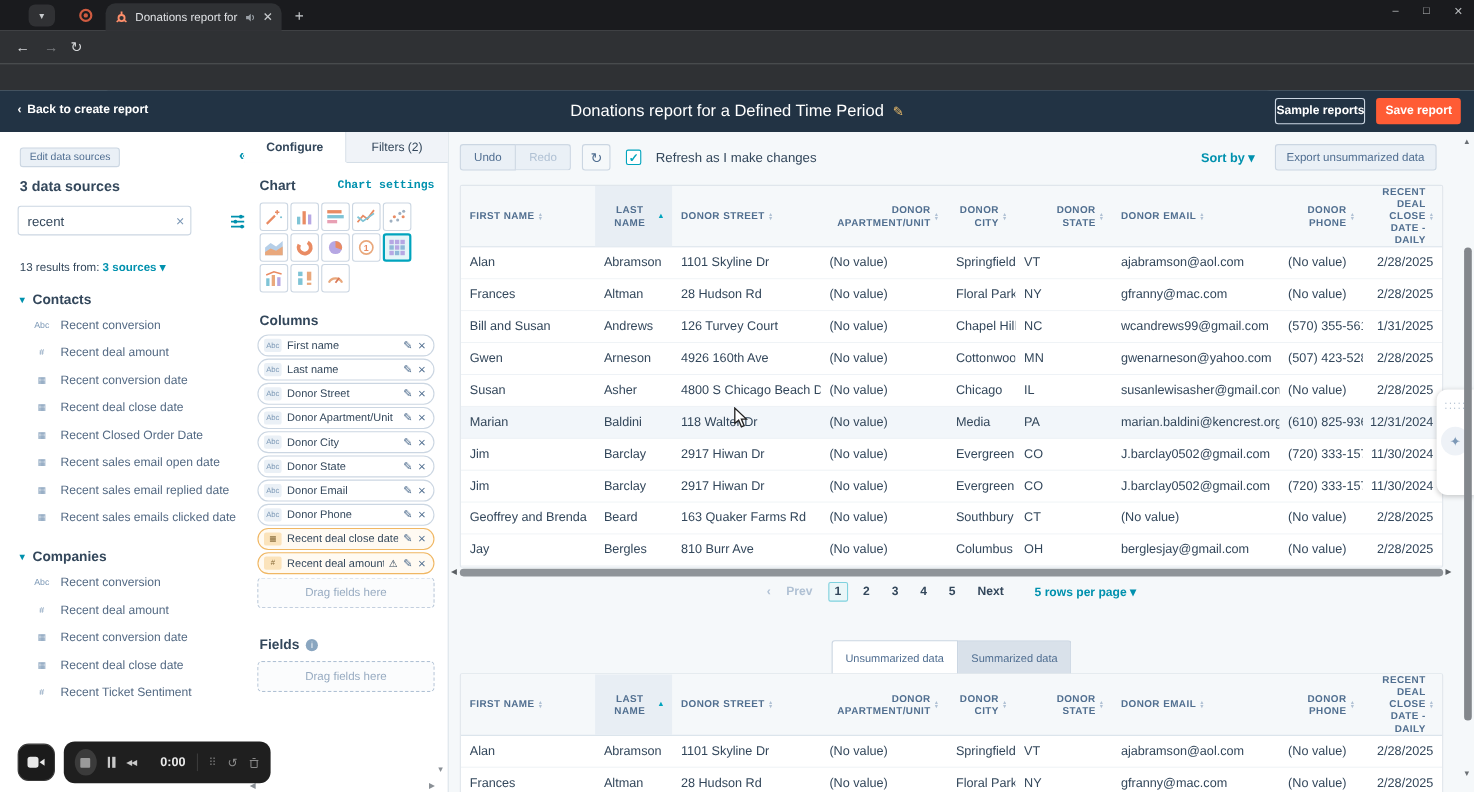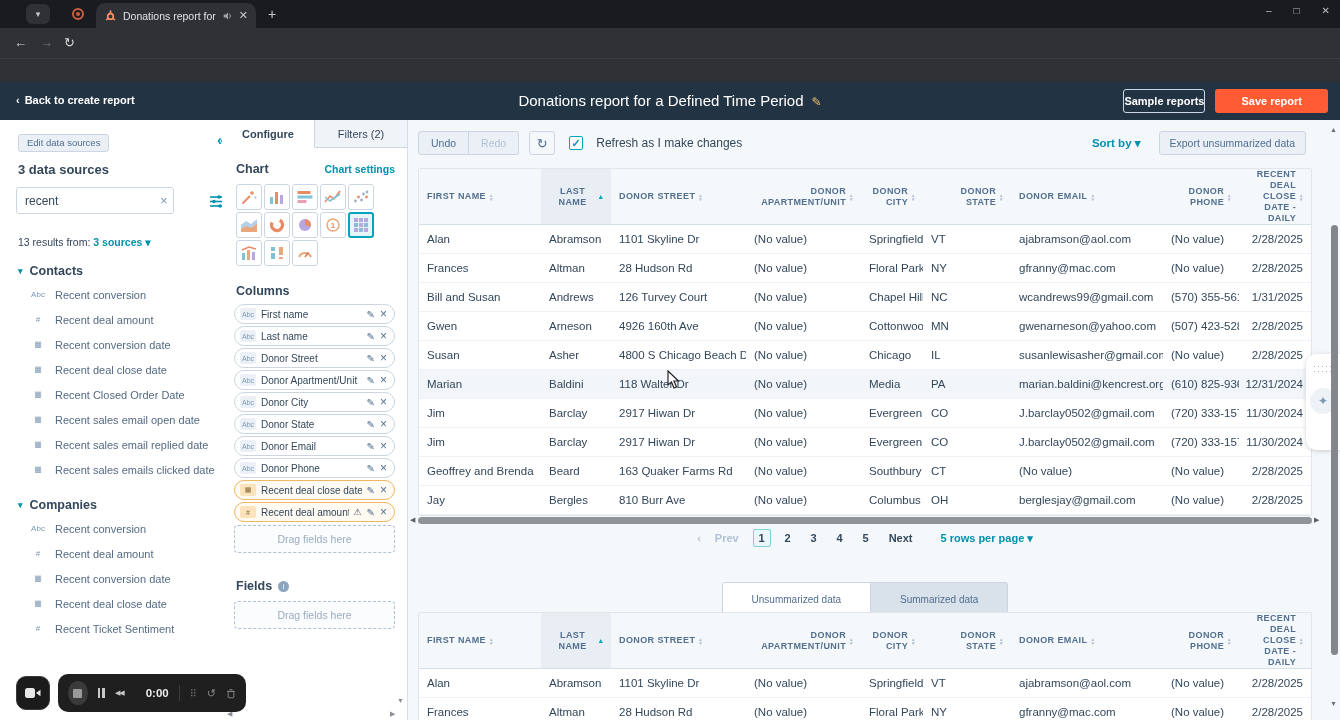--- a/index.html
+++ b/index.html
@@ -30,21 +30,21 @@
   .allbm { position:absolute; right:14px; top:62px; display:flex; gap:6px; align-items:center; color:#dfe1e4; font-size:10.5px; }
   .appsgrid { position:absolute; left:8px; top:62px; }
 
   
   .apphdr { position:absolute; top:82px; left:0; right:0; height:38px; background:#223344; }
   .backlink { position:absolute; left:16px; top:12px; color:#fff; font-size:11px; font-weight:bold; display:flex; gap:5px; align-items:center; }
   .rpt-title { position:absolute; left:0; right:0; top:10px; text-align:center; color:#fff; font-size:15px; }
   .title-pencil { color:#f5c26b; font-size:12px; margin-left:8px; }
   .hdr-btns { position:absolute; right:12px; top:7px; display:flex; gap:10px; }
   .btn-outline { height:24px; padding:0 0; border:1px solid #cbd6e2; border-radius:3px; color:#fff; font-size:11px; font-weight:bold; display:flex; align-items:center; background:transparent; }
-  .btn-orange { height:24px; padding:0 26px; border-radius:3px; background:#ff5c35; color:#fff; font-size:11px; font-weight:bold; display:flex; align-items:center; }
+  .btn-orange { height:24px; padding:0 8px; border-radius:3px; background:#ff5c35; color:#fff; font-size:11px; font-weight:bold; display:flex; align-items:center; }
 
   
   .sidebar { position:absolute; top:120px; left:0; width:248px; bottom:0; background:#fff; border-right:7px solid #4c1d95; }
   .sb-toprow { position:relative; margin:12px 16px 0 18px; height:18px; }
   .btn-gray { display:inline-flex; align-items:center; height:18px; padding:0 8px; background:#eaf0f6; border:1px solid #cbd6e2; border-radius:3px; color:#506e91; font-size:9.5px; }
   .collapse-ic { position:absolute; right:0; top:0; color:#0091ae; font-size:14px; font-weight:bold; }
   .sb-heading { margin:12px 18px 0; font-size:13px; font-weight:bold; color:#33475b; }
   .sb-searchrow { position:relative; margin:10px 16px 0 16px; }
   .sb-search { width:158px; height:27px; border:1px solid #cbd6e2; border-radius:3px; padding:0 22px 0 8px; font-size:12px; color:#33475b; font-family:"Liberation Sans",sans-serif; background:#fff; }
   .sb-clear { position:absolute; left:144px; top:6px; color:#7c98b6; font-size:13px; }
@@ -59,21 +59,21 @@
   .sb-item-label { font-size:11px; color:#546a84; white-space:nowrap; }
 
   
   .cfgpanel { position:absolute; top:120px; left:222px; width:186px; bottom:0; background:#fff; border-right:1px solid #d6dfe8; }
   .cfg-tabs { display:flex; height:28px; border-bottom:1px solid #cbd6e2; }
   .cfg-tab { flex:1; display:flex; align-items:center; justify-content:center; font-size:11px; color:#33475b; }
   .cfg-tab.active { font-weight:bold; background:#fff; border-right:1px solid #cbd6e2; margin-bottom:-1px; border-bottom:1px solid #fff; }
   .cfg-tab.inactive { background:#f0f3f8; }
   .chart-row { display:flex; justify-content:space-between; align-items:center; margin:14px 12px 0 14px; }
   .sec-h { font-size:12.5px; font-weight:bold; color:#33475b; }
-  .teal-link { font-size:10.5px; font-weight:bold; color:#0091ae; }
+  .teal-link { font-size:10.5px; font-weight:bold; color:#0091ae;font-family:Liberation Mono, monospace; }
   .chart-grid { display:flex; flex-wrap:wrap; gap:2px; width:146px; margin:8px 0 0 14px; }
   .ct-btn { width:26px; height:26px; border:1px solid #cbd6e2; border-radius:3px; background:#fff; display:flex; align-items:center; justify-content:center; }
   .ct-btn.sel { border:2px solid #00a4bd; background:#e5f5f8; }
   .cols-h { margin:18px 0 6px 14px; }
   .pill-list { margin:0 12px 0 12px; }
   .pill { display:flex; align-items:center; gap:5px; height:20px; margin-bottom:2px; border:1px solid #cbd6e2; border-radius:10px; background:#fff; padding:0 7px 0 5px; }
   .pill.variant-warning { border-color:#f0b763; background:#fffaf2; }
   .pill-ic { min-width:16px; height:12px; background:#eaf0f6; border-radius:2px; font-size:7px; color:#7c98b6; display:flex; align-items:center; justify-content:center; flex:none; }
   .pill.variant-warning .pill-ic { background:#fbe3bb; color:#8a6d3b; }
   .pill-lb { flex:1; font-size:10px; color:#33475b; white-space:nowrap; overflow:hidden; }
@@ -118,21 +118,21 @@
   .hscroll { position:absolute; top:397px; left:10px; width:894px; height:7px; background:#8f9499; border-radius:4px; }
   .hs-arrow { position:absolute; top:396px; font-size:7px; color:#5a5f63; }
   .pag { position:absolute; top:409px; left:10px; width:894px; display:flex; align-items:center; justify-content:center; gap:14px; font-size:11px; }
   .pag .dim { color:#b0c1d4; font-weight:bold; }
   .pg { color:#33475b; font-weight:bold; min-width:18px; height:18px; display:flex; align-items:center; justify-content:center; }
   .pg.variant-active { border:1px solid #7fd1de; background:#eaf6f8; border-radius:2px; }
   .pag .nextlbl { color:#33475b; font-weight:bold; }
   .pag .tealch { color:#0091ae; font-weight:bold; font-size:13px; }
   .pag .rpp { color:#0091ae; font-weight:bold; }
   .sumtoggle { position:absolute; top:462px; left:10px; width:894px; display:flex; justify-content:center; }
-  .seg { height:34px; padding:0 29px; font-size:10px; color:#506e91; display:flex; align-items:center; border:1px solid #cbd6e2; }
+  .seg { height:34px; padding:0 12px; font-size:10px; color:#506e91; display:flex; align-items:center; border:1px solid #cbd6e2; }
   .seg.left { background:#fff; border-radius:3px 0 0 3px; }
   .seg.right { background:#d9e1ea; border-radius:0 3px 3px 0; border-left:none; }
 
   
   .copilot { position:absolute; top:354px; right:0; width:34px; height:96px; background:#fff; border-radius:10px 0 0 10px; box-shadow:0 1px 5px rgba(0,0,0,.18); display:flex; flex-direction:column; align-items:center; padding-top:10px; }
   .draghandle { color:#99acc2; font-size:9px; line-height:5px; letter-spacing:1px; text-align:center; }
   .sparkle-btn { margin-top:14px; width:26px; height:26px; border-radius:50%; background:#eef2f7; color:#7c98b6; font-size:12px; display:flex; align-items:center; justify-content:center; }
   .vthumb { position:absolute; right:2px; top:225px; width:7px; height:430px; background:#83878c; border-radius:4px; }
   .varr { position:absolute; right:3px; font-size:7px; color:#6a6f74; }
   .panel-arr { position:absolute; font-size:7px; color:#8a9096; }

